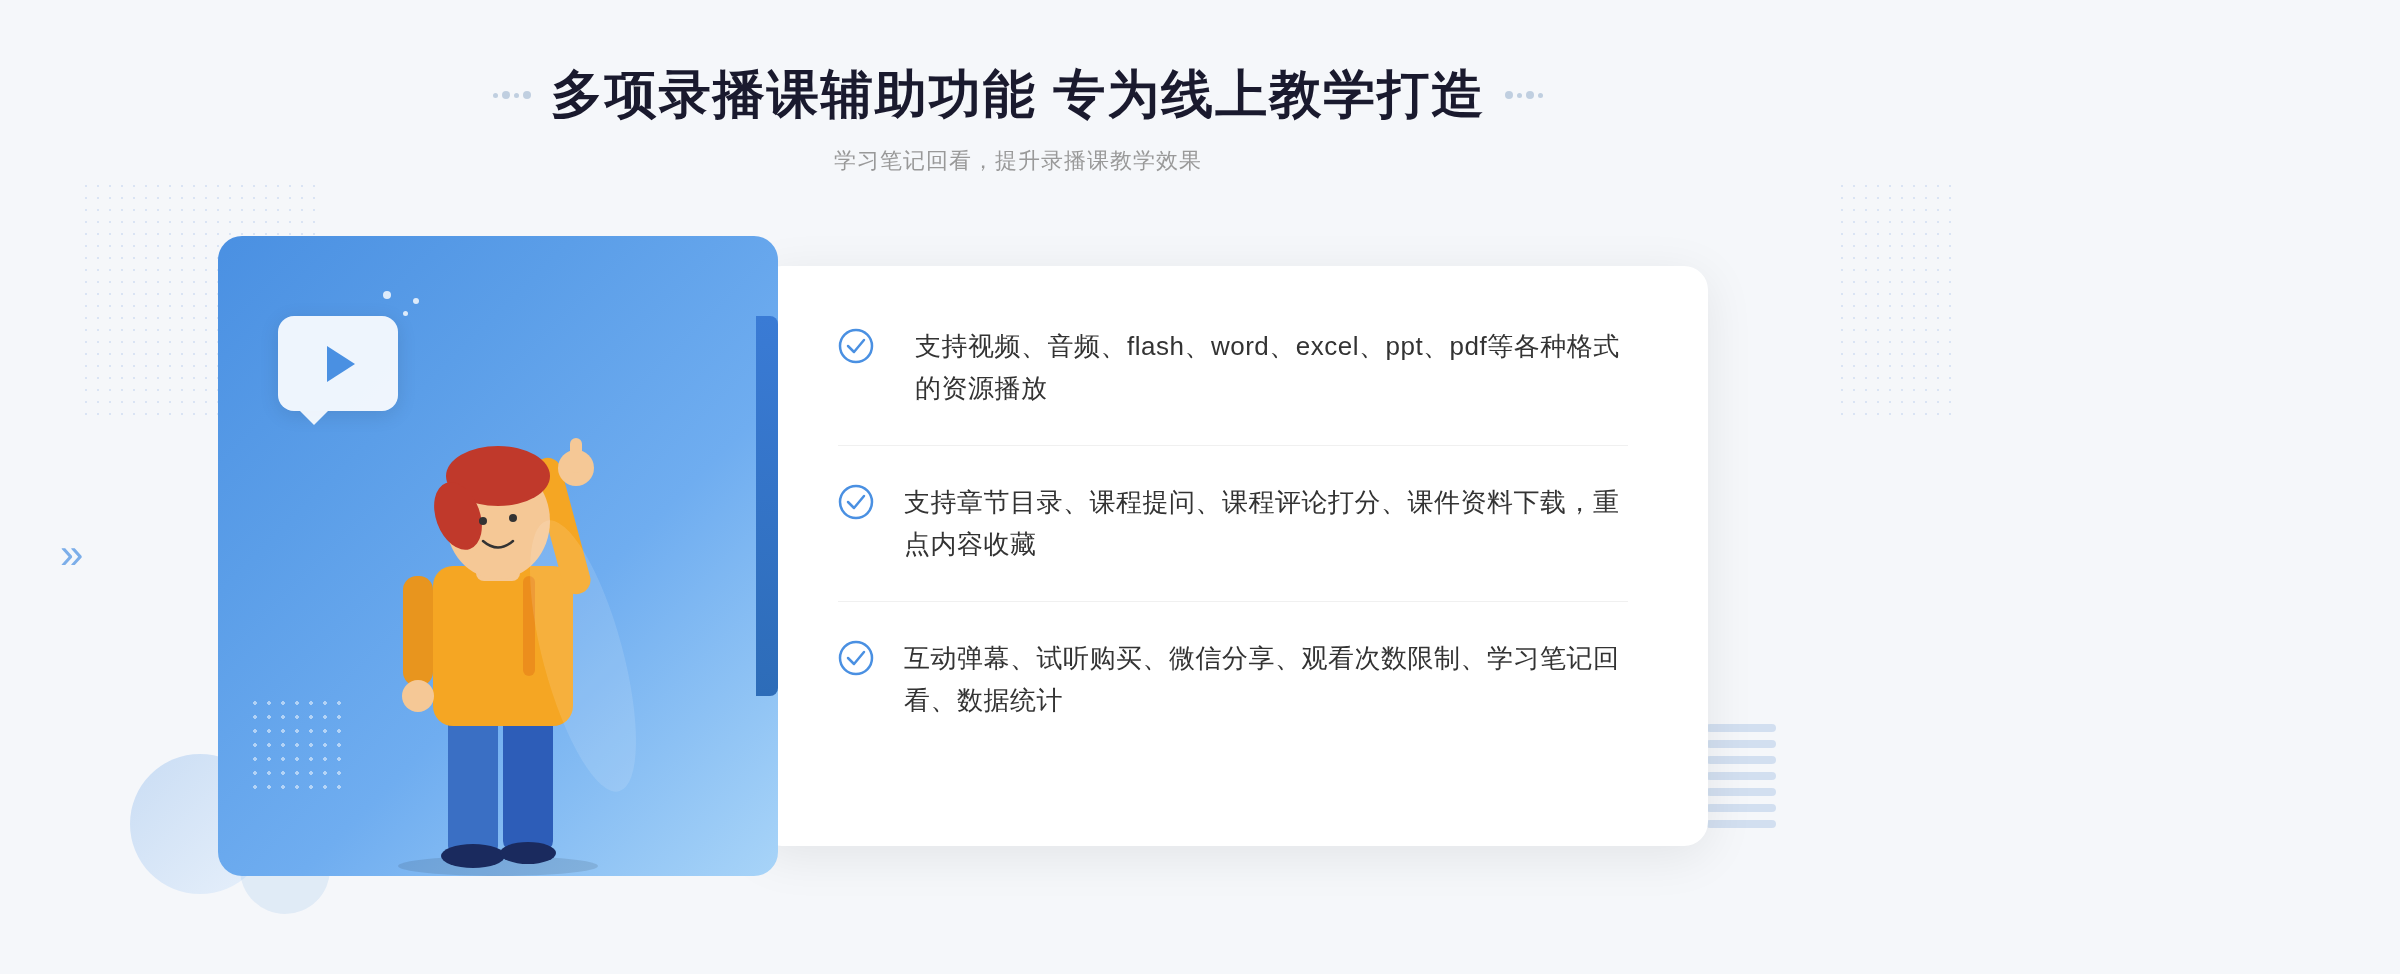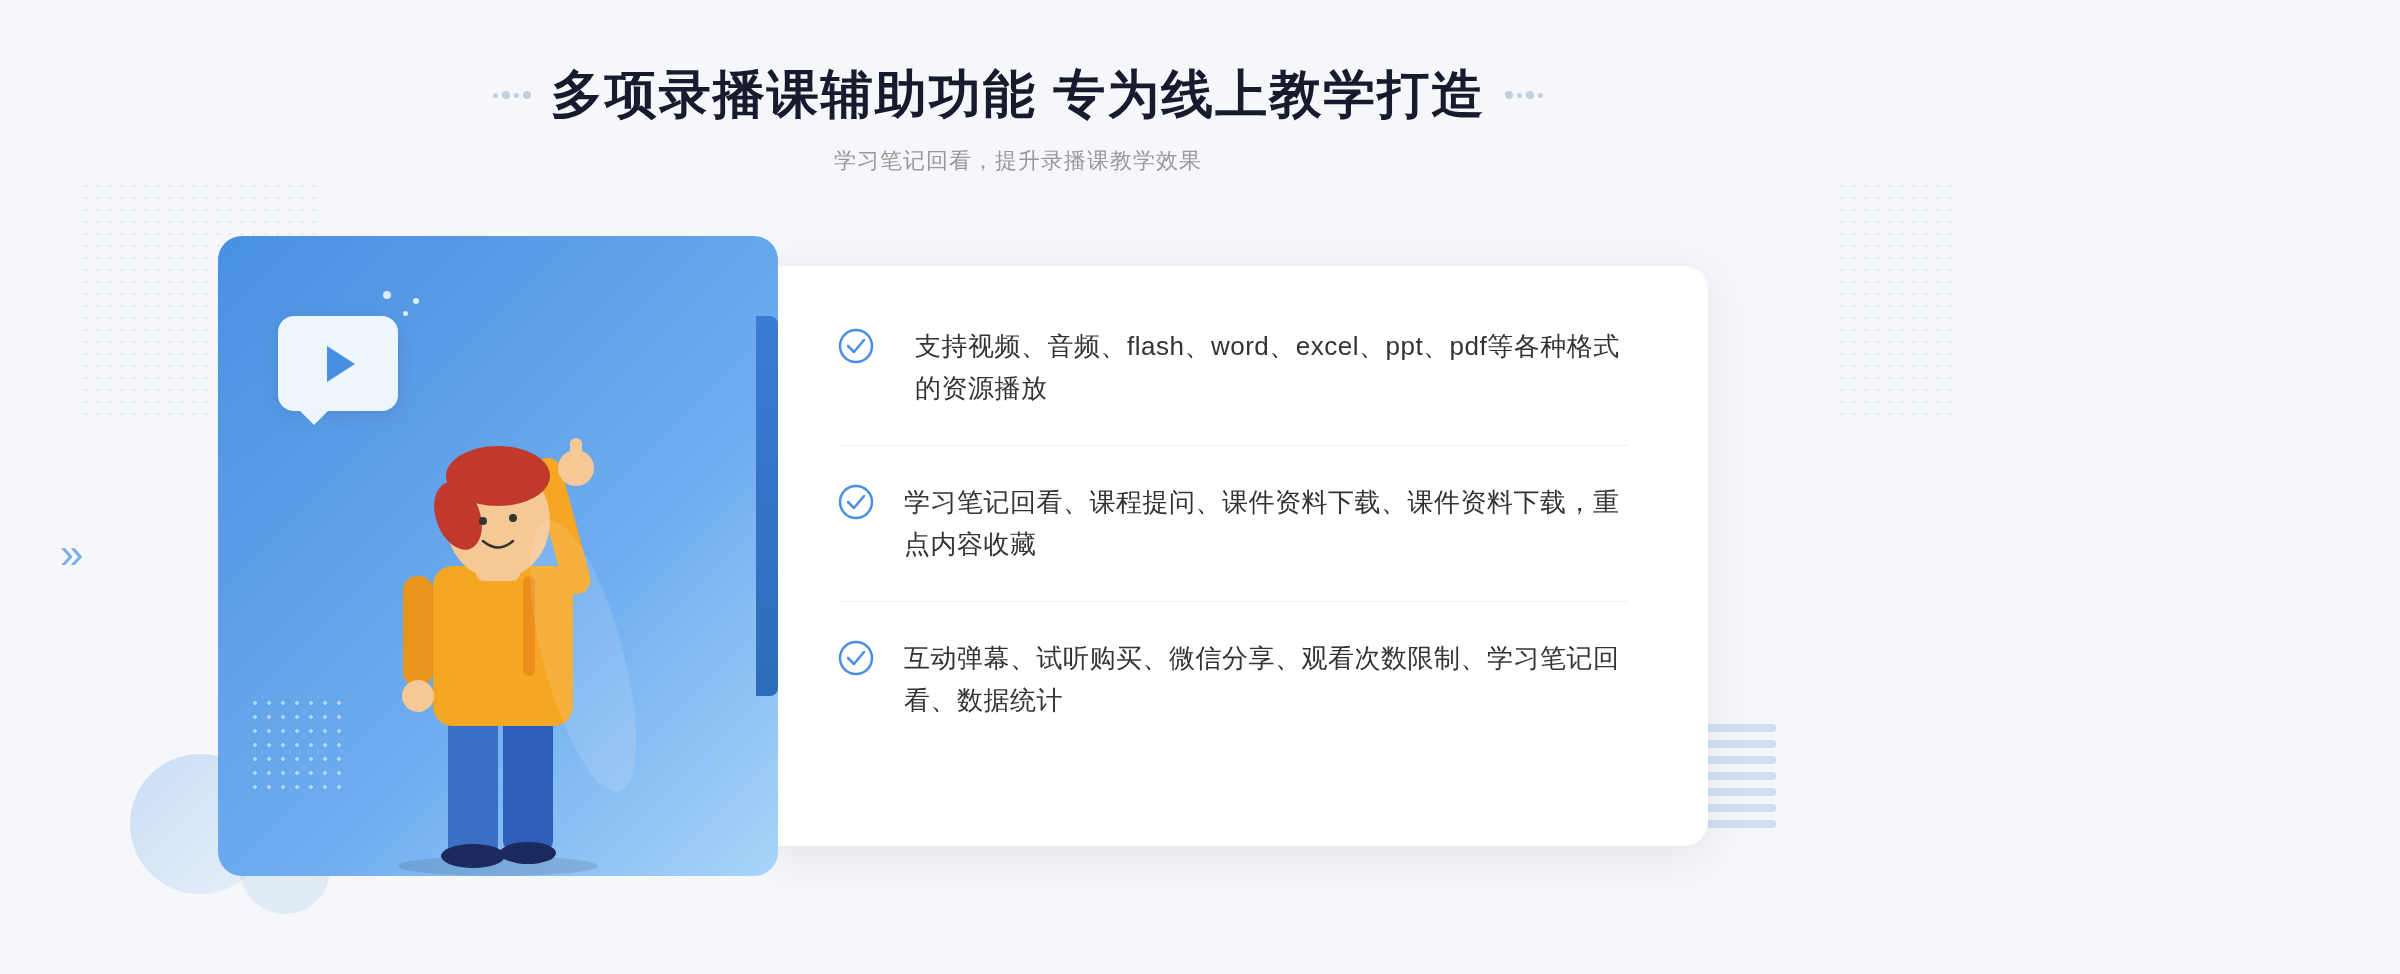--- a/index.html
+++ b/index.html
@@ -407,21 +407,21 @@
         </svg>
         <span class="feature-text">支持视频、音频、flash、word、excel、ppt、pdf等各种格式的资源播放</span>
       </div>
 
 
       <div class="feature-item">
         <svg class="check-icon" viewBox="0 0 36 36" fill="none" xmlns="http://www.w3.org/2000/svg">
           <circle cx="18" cy="18" r="16" stroke="#4a90e2" stroke-width="2.5"></circle>
           <path d="M10 18 L16 24 L26 12" stroke="#4a90e2" stroke-width="2.5" stroke-linecap="round" stroke-linejoin="round"></path>
         </svg>
-        <span class="feature-text">学习笔记回看、课程提问、课件资料下载、课件资料下载，重点内容收藏</span>
+        <span class="feature-text">支持章节目录、课程提问、课程评论打分、课件资料下载，重点内容收藏</span>
       </div>
 
       <div class="feature-item">
         <svg class="check-icon" viewBox="0 0 36 36" fill="none" xmlns="http://www.w3.org/2000/svg">
           <circle cx="18" cy="18" r="16" stroke="#4a90e2" stroke-width="2.5"></circle>
           <path d="M10 18 L16 24 L26 12" stroke="#4a90e2" stroke-width="2.5" stroke-linecap="round" stroke-linejoin="round"></path>
         </svg>
         <span class="feature-text">互动弹幕、试听购买、微信分享、观看次数限制、学习笔记回看、数据统计</span>
       </div>
 

